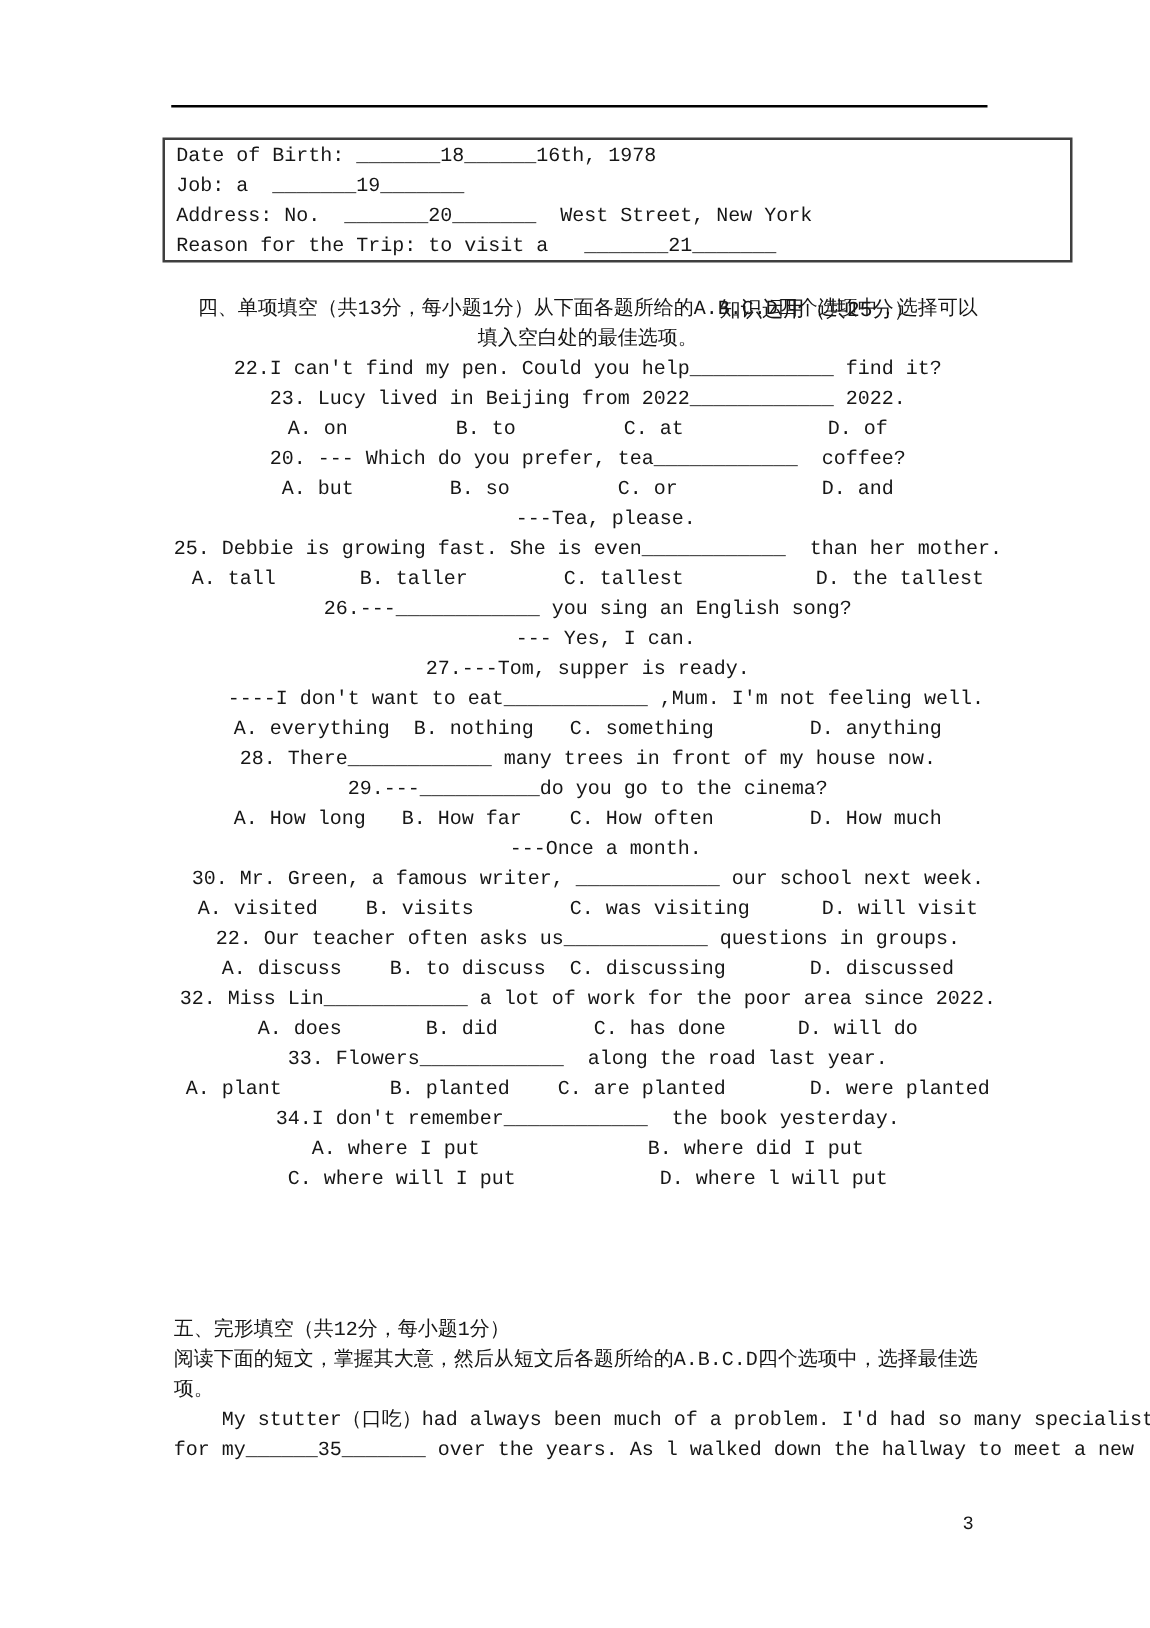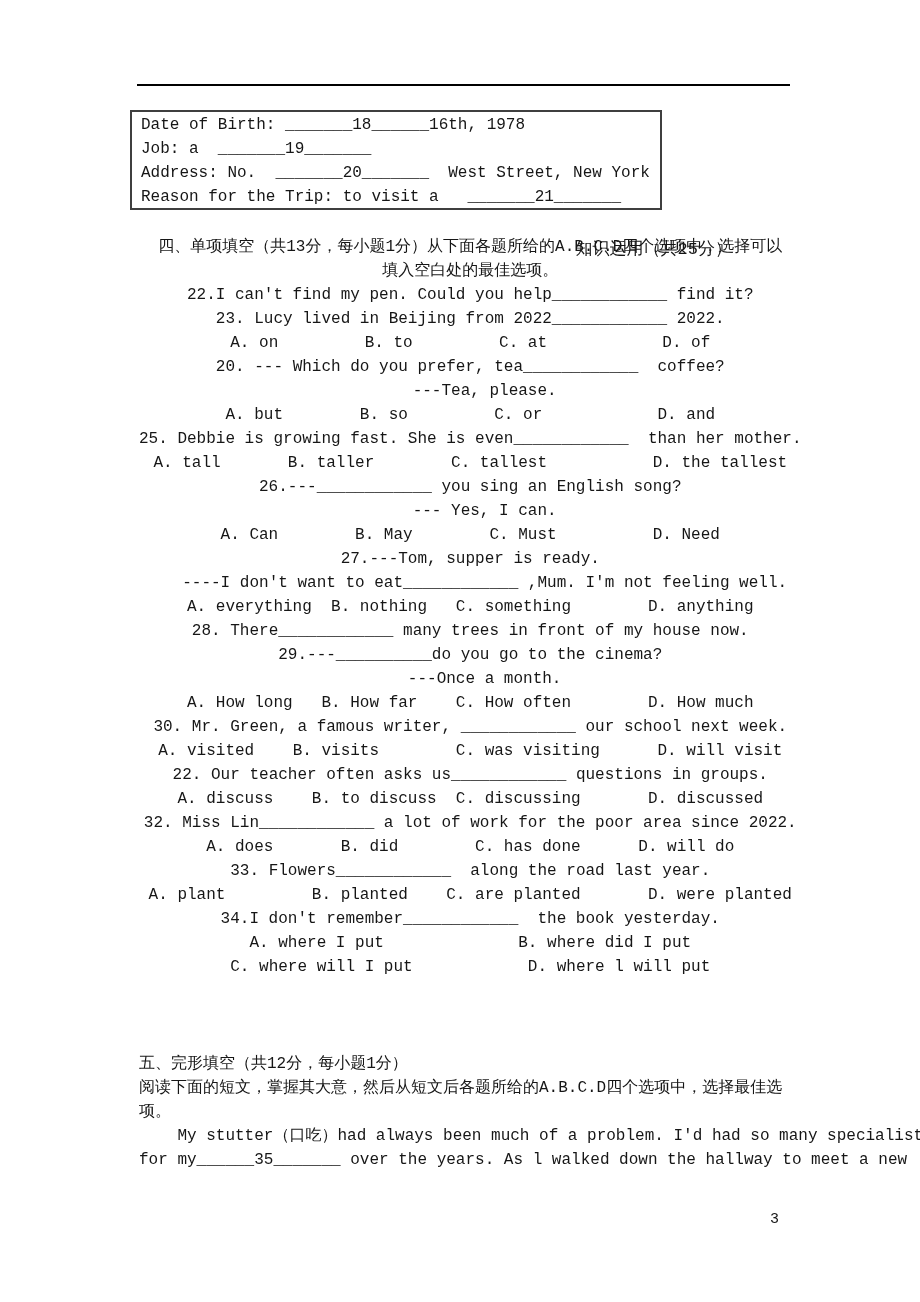--- a/index.html
+++ b/index.html
@@ -23,21 +23,21 @@
     left: 137px;
     top: 84px;
     width: 653px;
     height: 2px;
     background: #000000;
   }
   .form-box {
     position: absolute;
     left: 130px;
     top: 110px;
-    width: 532px;
+    width: 728px;
     height: 100px;
     border: 2px solid #3f3f3f;
     padding: 1px 0 0 9px;
     box-sizing: border-box;
     background: #ffffff;
   }
   .knowledge-heading {
     position: absolute;
     left: 0;
     top: 210px;
@@ -73,34 +73,33 @@
 
   <div class="knowledge-heading">知识运用（共25分）</div>
 
   <div class="part4">
       <div class="line">四、单项填空（共13分，每小题1分）从下面各题所给的A.B.C.D四个选项中，选择可以</div>
       <div class="line">填入空白处的最佳选项。</div>
       <div class="line">22.I can't find my pen. Could you help____________ find it?</div>
       <div class="line">23. Lucy lived in Beijing from 2022____________ 2022.</div>
       <div class="line">A. on         B. to         C. at            D. of</div>
       <div class="line">20. --- Which do you prefer, tea____________  coffee?</div>
+      <div class="line">A. but        B. so         C. or            D. and</div>
       <div class="line">   ---Tea, please.</div>
-      <div class="line">A. but        B. so         C. or            D. and</div>
       <div class="line">25. Debbie is growing fast. She is even____________  than her mother.</div>
       <div class="line">A. tall       B. taller        C. tallest           D. the tallest</div>
       <div class="line">26.---____________ you sing an English song?</div>
       <div class="line">   --- Yes, I can.</div>
-      <div class="line">A. Can        B. May        C. Must          D. Need</div>
       <div class="line">27.---Tom, supper is ready.</div>
       <div class="line">   ----I don't want to eat____________ ,Mum. I'm not feeling well.</div>
       <div class="line">A. everything  B. nothing   C. something        D. anything</div>
       <div class="line">28. There____________ many trees in front of my house now.</div>
       <div class="line">29.---__________do you go to the cinema?</div>
+      <div class="line">A. How long   B. How far    C. How often        D. How much</div>
       <div class="line">   ---Once a month.</div>
-      <div class="line">A. How long   B. How far    C. How often        D. How much</div>
       <div class="line">30. Mr. Green, a famous writer, ____________ our school next week.</div>
       <div class="line">A. visited    B. visits        C. was visiting      D. will visit</div>
       <div class="line">22. Our teacher often asks us____________ questions in groups.</div>
       <div class="line">A. discuss    B. to discuss  C. discussing       D. discussed</div>
       <div class="line">32. Miss Lin____________ a lot of work for the poor area since 2022.</div>
       <div class="line">A. does       B. did        C. has done      D. will do</div>
       <div class="line">33. Flowers____________  along the road last year.</div>
       <div class="line">A. plant         B. planted    C. are planted       D. were planted</div>
       <div class="line">34.I don't remember____________  the book yesterday.</div>
       <div class="line">A. where I put              B. where did I put</div>

